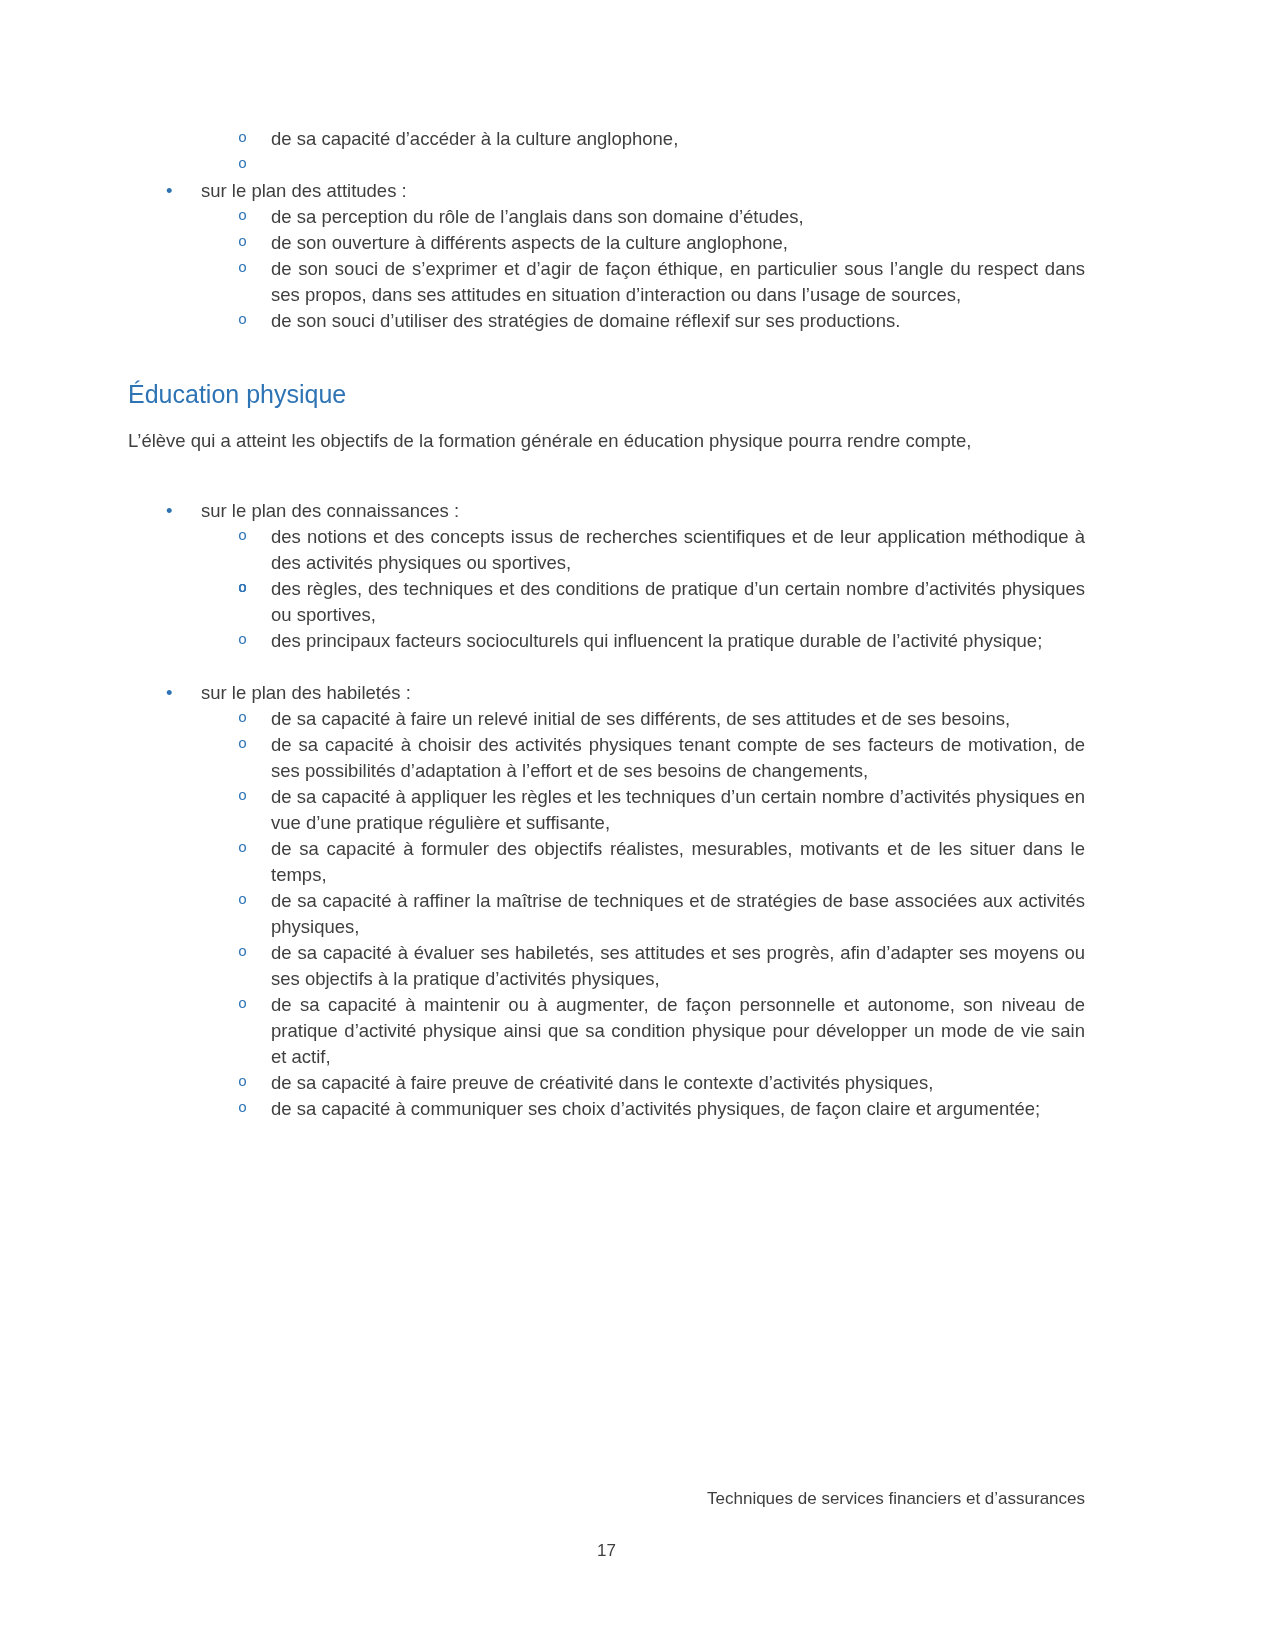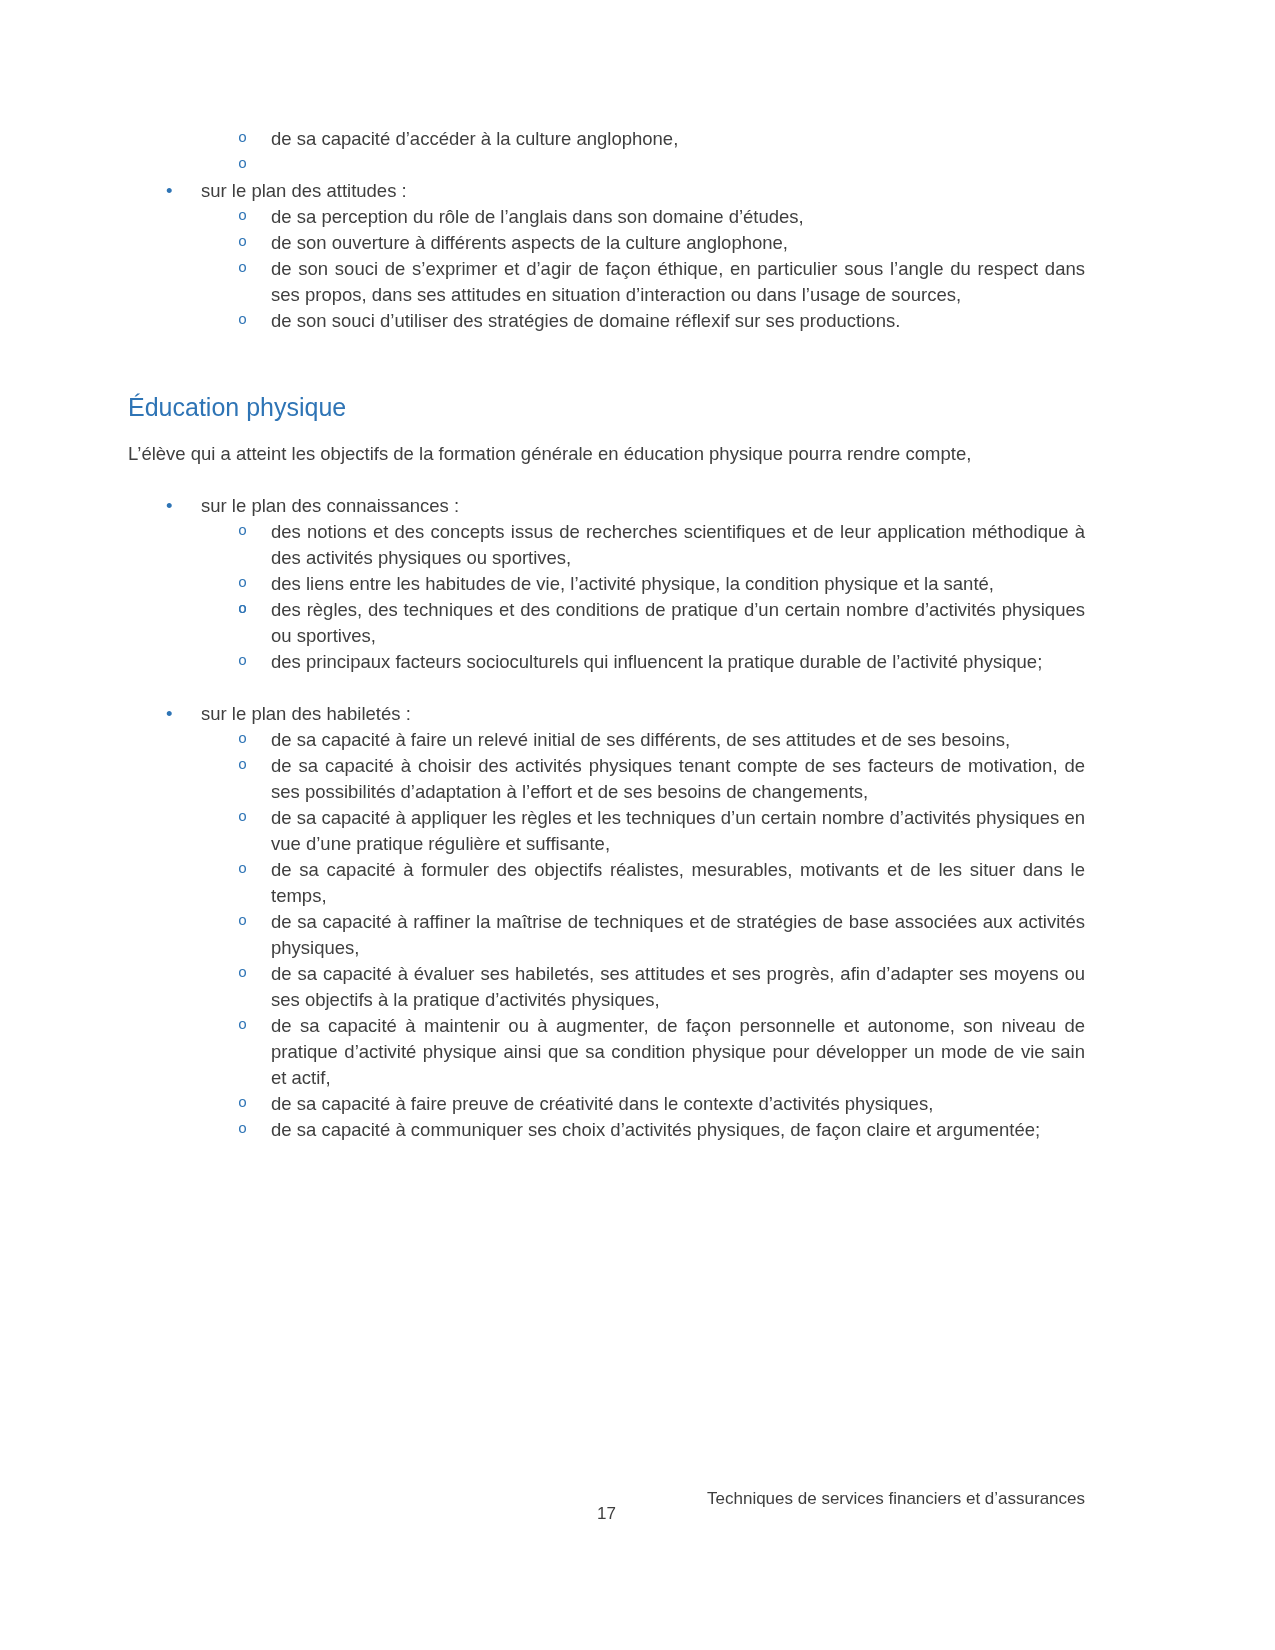--- a/index.html
+++ b/index.html
@@ -29,43 +29,43 @@
     position: absolute;
     top: 0;
     color: #2e74b5;
   }
   .l1 { padding-left: 73px; }
   .l1 .marker { left: 38px; }
   .l2 { padding-left: 143px; }
   .l2 .marker { left: 110px; font-family: "Liberation Mono", monospace; font-size: 15px; }
   .group-gap { margin-top: 26px; }
   .heading {
-    margin-top: 57px;
+    margin-top: 44px;
     margin-bottom: 18px;
     font-size: 25px;
     line-height: 32px;
     font-weight: normal;
     color: #2e74b5;
   }
   .para {
     text-align: justify;
-    margin-bottom: 26px;
+    margin-bottom: 44px;
   }
   .footer-right {
     position: absolute;
     top: 1476px;
     right: 190px;
     font-size: 17px;
     line-height: 22px;
     color: #3f3f3f;
     margin-top: 12px;
   }
   .footer-page {
     position: absolute;
-    top: 1503px;
+    top: 1540px;
     left: 128px;
     width: 957px;
     text-align: center;
     font-size: 17px;
     line-height: 22px;
     color: #3f3f3f;
   }
 </style>
 </head>
 <body>
@@ -108,21 +108,20 @@
     <div class="li l1">
       <span class="marker">•</span>
       <span>sur le plan des connaissances :</span>
     </div>
     <div class="li l2">
       <span class="marker">o</span>
       <span>des notions et des concepts issus de recherches scientifiques et de leur application méthodique à des activités physiques ou sportives,</span>
     </div>
     <div class="li l2">
       <span class="marker">o</span>
-      <span>des liens entre les habitudes de vie, l’activité physique, la condition physique et la santé,</span>
     </div>
     <div class="li l2">
       <span class="marker">o</span>
     </div>
     <div class="li l2">
       <span class="marker">o</span>
       <span>des règles, des techniques et des conditions de pratique d’un certain nombre d’activités physiques ou sportives,</span>
     </div>
     <div class="li l2">
       <span class="marker">o</span>

